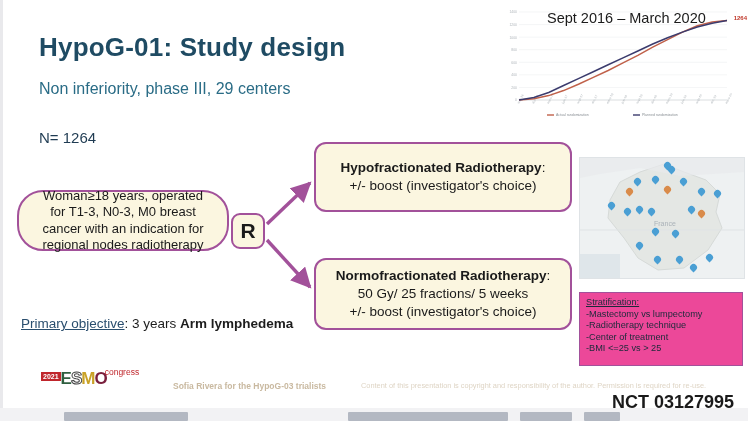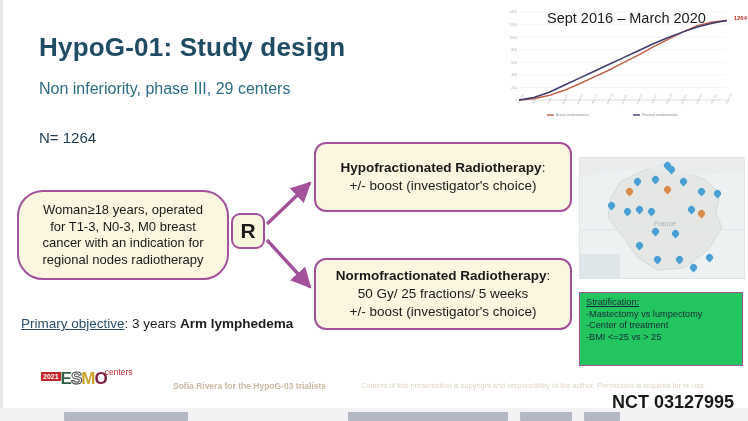--- a/index.html
+++ b/index.html
@@ -12,36 +12,36 @@
 
   
   #title{position:absolute;left:36px;top:32px;font-size:26px;font-weight:bold;color:#1f4b63;letter-spacing:.2px;}
   #subtitle{position:absolute;left:36px;top:80px;font-size:16px;color:#2a6c86;}
   #nline{position:absolute;left:36px;top:129px;font-size:15px;color:#1f3b52;}
 
   
   .box{position:absolute;background:#fbf6e0;border:2.5px solid #a2519a;border-radius:12px;
        box-sizing:border-box;display:flex;flex-direction:column;align-items:center;
        justify-content:center;text-align:center;color:#1a1a1a;}
-  #eligibility{left:14px;top:190px;width:212px;height:90px;font-size:13px;line-height:16.5px;padding:0 6px;border-radius:26px;}
+  #eligibility{left:14px;top:190px;width:212px;height:61px;font-size:13px;line-height:16.5px;padding:0 6px;border-radius:26px;}
   #rnode{left:228px;top:213px;width:34px;height:36px;border-radius:9px;font-size:21px;font-weight:bold;}
   #armA{left:311px;top:142px;width:258px;height:70px;font-size:13.5px;line-height:18px;}
   #armB{left:311px;top:258px;width:258px;height:72px;font-size:13.5px;line-height:18px;}
   .box .hd{font-weight:bold;text-align:center;}
 
   
   #arrows{position:absolute;left:0;top:0;width:748px;height:408px;pointer-events:none;}
 
   
   #primary{position:absolute;left:18px;top:316px;font-size:13.5px;color:#1d1d1d;}
   #primary .u{text-decoration:underline;color:#2a4e6e;}
   #primary .b{font-weight:bold;}
 
   
-  #strat{position:absolute;left:576px;top:292px;width:164px;height:74px;background:#22c55e;
+  #strat{position:absolute;left:576px;top:292px;width:164px;height:74px;background:#ec4899;
          border:1.5px solid #a2519a;box-sizing:border-box;padding:4px 6px;
          font-size:9.2px;line-height:11.6px;color:#1b2a3a;}
   #strat .hd{text-decoration:underline;}
 
   
   #chart{position:absolute;left:500px;top:2px;width:246px;height:118px;background:#fff;}
   #chartTitle{position:absolute;left:44px;top:8px;font-size:14.5px;color:#1b1b1b;}
   #chartEnd{position:absolute;right:2px;top:13px;font-size:6px;color:#c0392b;font-weight:bold;}
 
   
@@ -108,20 +108,21 @@
       <div>+/- boost (investigator's choice)</div>
     </div>
 
     <div id="primary">
       <span class="u">Primary objective</span><span>: </span><span>3 years </span><span class="b">Arm lymphedema</span>
     </div>
 
     <div id="strat">
       <div class="hd">Stratification:</div>
       <div>-Mastectomy vs lumpectomy</div>
+      <div>-Radiotherapy technique</div>
       <div>-Center of treatment</div>
       <div>-BMI &lt;=25 vs &gt; 25</div>
     </div>
 
     <div id="chart">
       <svg id="chartSvg" width="246" height="118">
           <line x1="16" y1="98" x2="224" y2="98" stroke="#eceef0" stroke-width="0.6"></line>
           <text x="14" y="99.4" text-anchor="end" font-size="3.4" fill="#b0b6bb">0</text>
           <line x1="16" y1="85.42857142857143" x2="224" y2="85.42857142857143" stroke="#eceef0" stroke-width="0.6"></line>
           <text x="14" y="86.82857142857144" text-anchor="end" font-size="3.4" fill="#b0b6bb">200</text>
@@ -173,21 +174,21 @@
         <rect x="0" y="96" width="40" height="24" fill="#dfe6ea"></rect>
       </svg>
       <div id="mapFrance">France</div>
     <div class="pin b" style="left: 84px; top: 4px;"></div><div class="pin b" style="left: 88px; top: 8px;"></div><div class="pin b" style="left: 54px; top: 20px;"></div><div class="pin b" style="left: 72px; top: 18px;"></div><div class="pin b" style="left: 100px; top: 20px;"></div><div class="pin o" style="left: 84px; top: 28px;"></div><div class="pin o" style="left: 46px; top: 30px;"></div><div class="pin b" style="left: 118px; top: 30px;"></div><div class="pin b" style="left: 134px; top: 32px;"></div><div class="pin b" style="left: 28px; top: 44px;"></div><div class="pin b" style="left: 44px; top: 50px;"></div><div class="pin b" style="left: 56px; top: 48px;"></div><div class="pin b" style="left: 68px; top: 50px;"></div><div class="pin b" style="left: 108px; top: 48px;"></div><div class="pin o" style="left: 118px; top: 52px;"></div><div class="pin b" style="left: 72px; top: 70px;"></div><div class="pin b" style="left: 92px; top: 72px;"></div><div class="pin b" style="left: 56px; top: 84px;"></div><div class="pin b" style="left: 74px; top: 98px;"></div><div class="pin b" style="left: 96px; top: 98px;"></div><div class="pin b" style="left: 126px; top: 96px;"></div><div class="pin b" style="left: 110px; top: 106px;"></div></div>
 
     <div id="logo">
       <span class="yr">2021</span>
       <span class="esmo">
         <span class="e">E</span><span class="s">S</span><span class="m">M</span><span class="o">O</span>
       </span>
-      <span class="cong">centers</span>
+      <span class="cong">congress</span>
     </div>
     <div id="presenter">Sofia Rivera for the HypoG-03 trialists</div>
     <div id="copy">Content of this presentation is copyright and responsibility of the author. Permission is required for re-use.</div>
     <div id="nct">NCT 03127995</div>
   </div>
 
   <div class="bottombar">
     <div class="seg" style="left:64px;width:124px;"></div>
     <div class="seg" style="left:348px;width:160px;"></div>
     <div class="seg" style="left:520px;width:52px;"></div>

